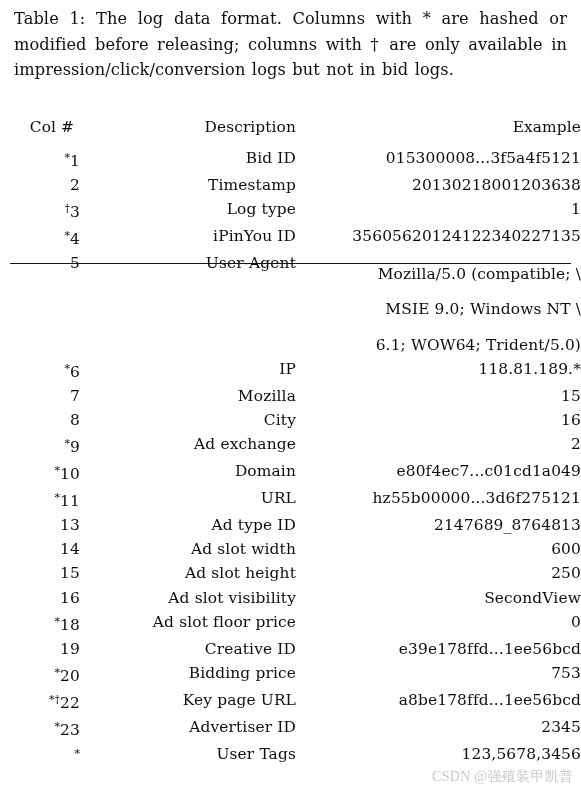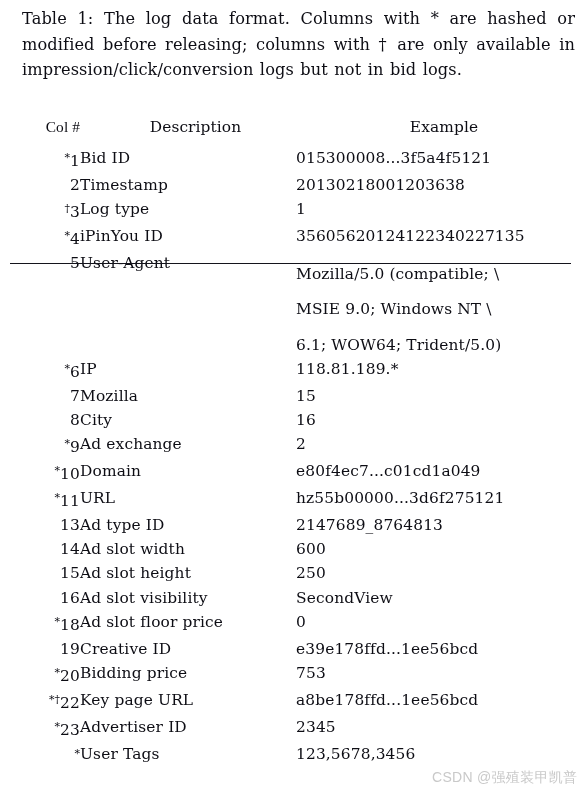--- a/index.html
+++ b/index.html
@@ -23,21 +23,20 @@
     left: 14px;
     top: 6px;
     width: 553px;
     font-size: 16.2px;
     line-height: 25.5px;
     text-align: justify;
     text-align-last: left;
     letter-spacing: 0.1px;
     word-spacing: 1.2px;
     color: #0d0d14;
-    margin-left: 8px;
   }
 
   
   #table-wrap {
     position: absolute;
     left: 0px;
     top: 118px;
     width: 581px;
   }
   table.logtable {
@@ -46,26 +45,26 @@
     table-layout: fixed;
     font-size: 15.4px;
     color: #0d0d14;
   }
   table.logtable col.c-num   { width: 80px;  }
   table.logtable col.c-desc  { width: 216px; }
   table.logtable col.c-ex    { width: 285px; }
 
   table.logtable thead th {
     font-weight: normal;
-    text-align: center;
+    text-align: right;
     padding: 0 0 6px 0;
     vertical-align: bottom;
     letter-spacing: 0.1px;
   }
-  table.logtable thead th.h-num  { text-align: right; padding-left: 24px; font-family: Liberation Serif, serif; }
+  table.logtable thead th.h-num  { text-align: center; padding-left: 24px; }
   table.logtable thead th.h-desc { padding-left: 15px; }
   table.logtable thead th.h-ex   { padding-left: 11px; }
   #header-rule {
     position: absolute;
     left: 10px;
     top: 145px;
     width: 561px;
     height: 1px;
     background: #14141c;
   }
@@ -78,37 +77,37 @@
     white-space: nowrap;
     letter-spacing: 0.15px;
   }
   table.logtable tbody tr:first-child td { padding-top: 4px; }
 
   td.col-num {
     text-align: right;
     padding-right: 9px;
     font-variant-numeric: lining-nums;
   }
-  td.col-desc { padding-left: 15px; }
-  td.col-ex   { padding-left: 11px; }
+  td.col-desc { padding-left: 15px; text-align: right; }
+  td.col-ex   { padding-left: 11px; text-align: right; }
 
   .sup {
     font-size: 11px;
     vertical-align: 5px;
     letter-spacing: 0;
   }
 
   .ua-line { display: block; line-height: 24.1px; margin-top: 11px; }
 
   
   #watermark {
     position: absolute;
     left: 432px;
     top: 768px;
-    font-family: Liberation Sans, sans-serif;
+    font-family: Liberation Serif, serif;
     font-size: 14px;
     line-height: 18px;
     color: #c9c9c9;
     white-space: nowrap;
     pointer-events: none;
     letter-spacing: 0.3px;
   }
 </style>
 </head>
 <body>

